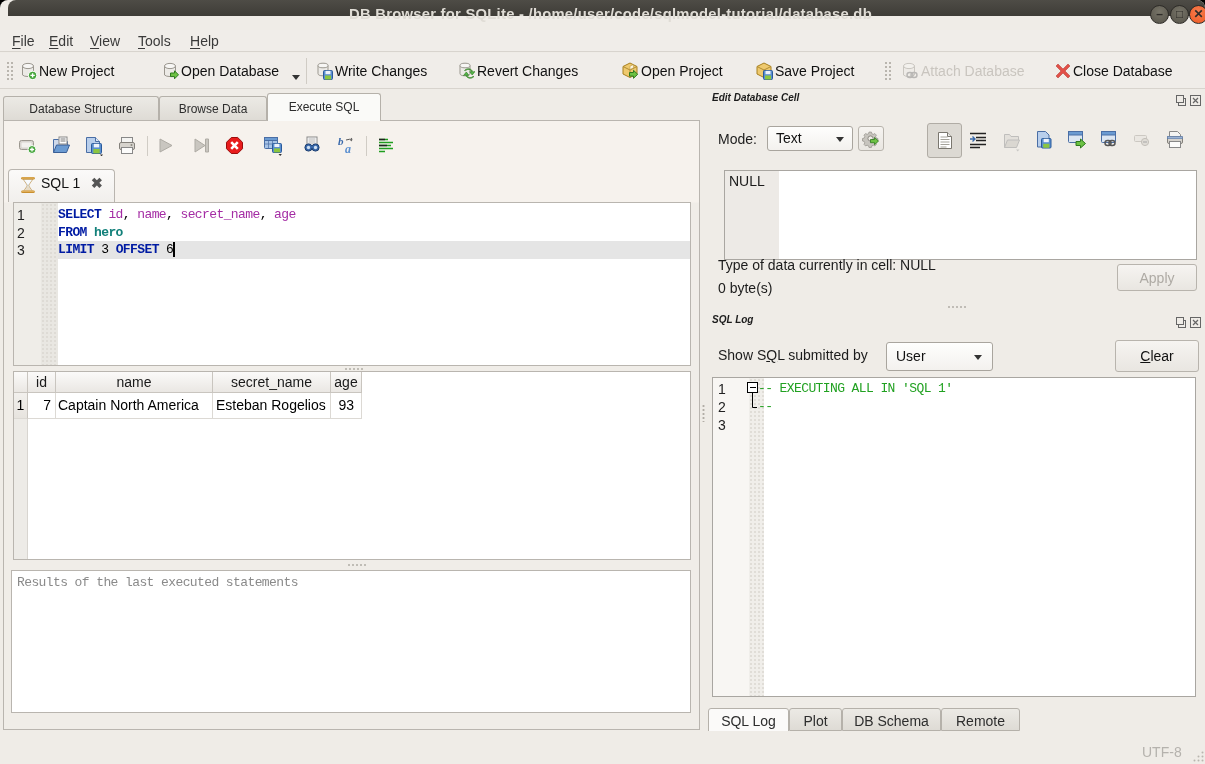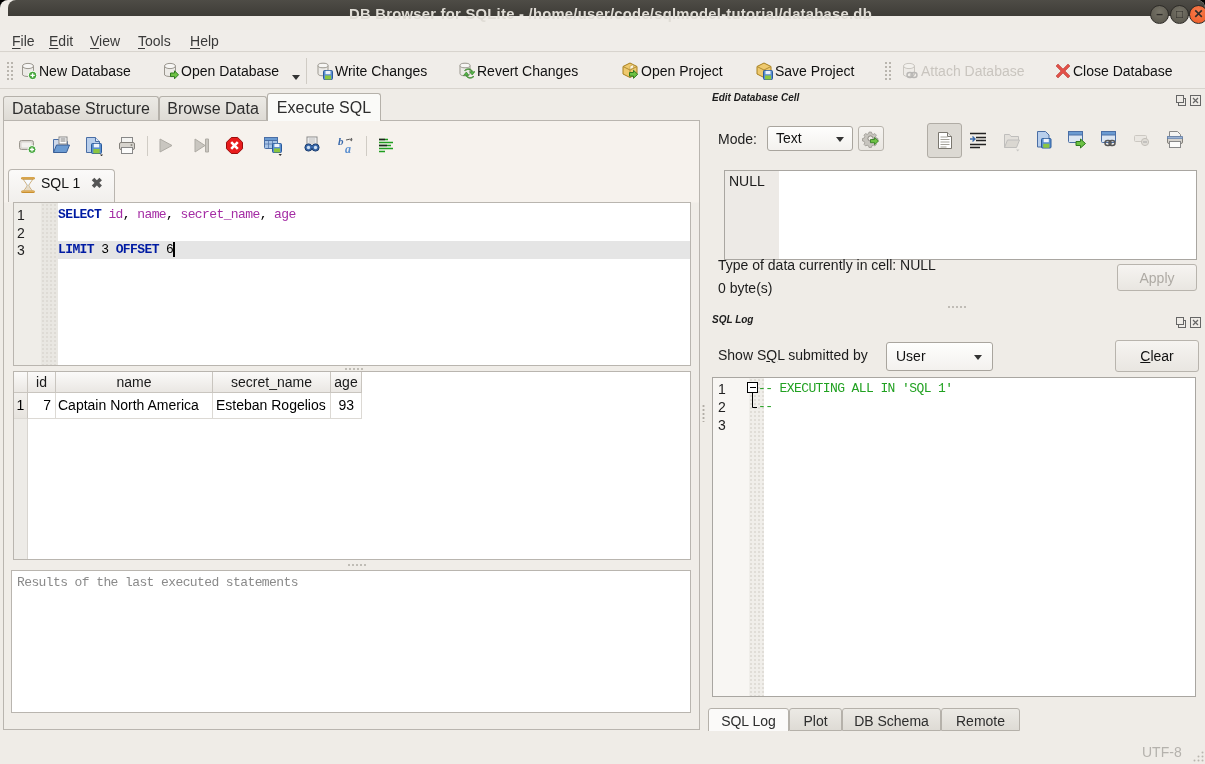--- a/index.html
+++ b/index.html
@@ -31,21 +31,21 @@
   background:#f0ede9; border-bottom:1px solid #d8d4ce; }
 .tbtn { position:absolute; top:0; height:36px; font-size:14px; color:#111;
   display:flex; align-items:center; }
 .tbtn svg { margin-right:2px; }
 .tsep { position:absolute; top:5px; width:1px; height:26px; background:#d0ccc5; }
 .tgrip { position:absolute; top:8px; width:7px; height:20px;
   background-image:radial-gradient(circle, #b9b5ae 1px, transparent 1.2px);
   background-size:4px 4px; }
 
 
-.maintab { position:absolute; font-size:16px; color:#2d2d2d; text-align:center;
+.maintab { position:absolute; font-size:12px; color:#2d2d2d; text-align:center;
   border:1px solid #b5b1aa; border-bottom:none; border-radius:3px 3px 0 0;
   background:linear-gradient(#eceae5,#dedbd5); }
 #tabexec { background:#fafaf8; z-index:5; }
 
 
 #leftpanel { position:absolute; left:3px; top:120px; width:697px; height:610px;
   background:linear-gradient(#f6f2ed 0px, #f6f2ed 81px, #f0ede8 82px); border:1px solid #b9b5af; }
 
 
 
@@ -147,21 +147,21 @@
 
   <div id="toolbar">
     <div class="tgrip" style="left:6px;"></div>
     <div class="tbtn" style="left:20px;" id="tb-new">
       <svg width="17" height="18" viewBox="0 0 17 18">
         <path d="M2.5 4 v9 a6 2.6 0 0 0 11 0 v-9" fill="#eceae6" stroke="#9b978f"></path>
         <ellipse cx="8" cy="4" rx="5.5" ry="2.6" fill="#f7f6f4" stroke="#9b978f"></ellipse>
         <circle cx="12.6" cy="13.4" r="4.2" fill="#46a63c" stroke="#fff"></circle>
         <path d="M12.6 11.2 v4.4 M10.4 13.4 h4.4" stroke="#fff" stroke-width="1.4"></path>
       </svg>
-        <span>New Database</span>
+        <span>New Project</span>
       </div>
     <div class="tbtn" style="left:162px;" id="tb-open">
       <svg width="17" height="18" viewBox="0 0 17 18">
         <path d="M2.5 4 v9 a6 2.6 0 0 0 11 0 v-9" fill="#eceae6" stroke="#9b978f"></path>
         <ellipse cx="8" cy="4" rx="5.5" ry="2.6" fill="#f7f6f4" stroke="#9b978f"></ellipse>
         <path d="M8.5 11 h4 v-2.2 l4 4 -4 4 v-2.2 h-4 z" fill="#6cc143" stroke="#2e7a1e"></path>
       </svg>
         <span>Open Database</span>
       <span style="position:absolute; left:130px; top:22px; width:0; height:0; border-left:4px solid transparent; border-right:4px solid transparent; border-top:5px solid #333;"></span>
     </div>
@@ -320,20 +320,21 @@
       <span class="x" style="left:82px;">✖</span>
   </div>
 
   <div id="editor">
     <div id="ed-nums"></div>
     <div id="ed-fold"></div>
     <div class="ednum" style="top:2.5px;">1</div>
     <div class="ednum" style="top:20.5px;">2</div>
     <div class="ednum" style="top:38px;">3</div>
     <div class="edline" style="top:2.5px;"><span class="kw">SELECT</span> <span class="idf">id</span>, <span class="idf">name</span>, <span class="idf">secret_name</span>, <span class="idf">age</span></div>
+    <div class="edline" style="top:20.5px;"><span class="kw">FROM</span> <span class="tbl">hero</span></div>
     <div class="edline" style="top:38px; background:#e5e5e5; width:632px;"><span class="kw">LIMIT</span> 3 <span class="kw">OFFSET</span> 6<span style="border-left:2px solid #000;"></span></div>
   </div>
 
   <div class="splitdots" style="left:345px; top:368px;">
       <i></i>
       <i></i>
       <i></i>
       <i></i>
       <i></i>
     </div>

